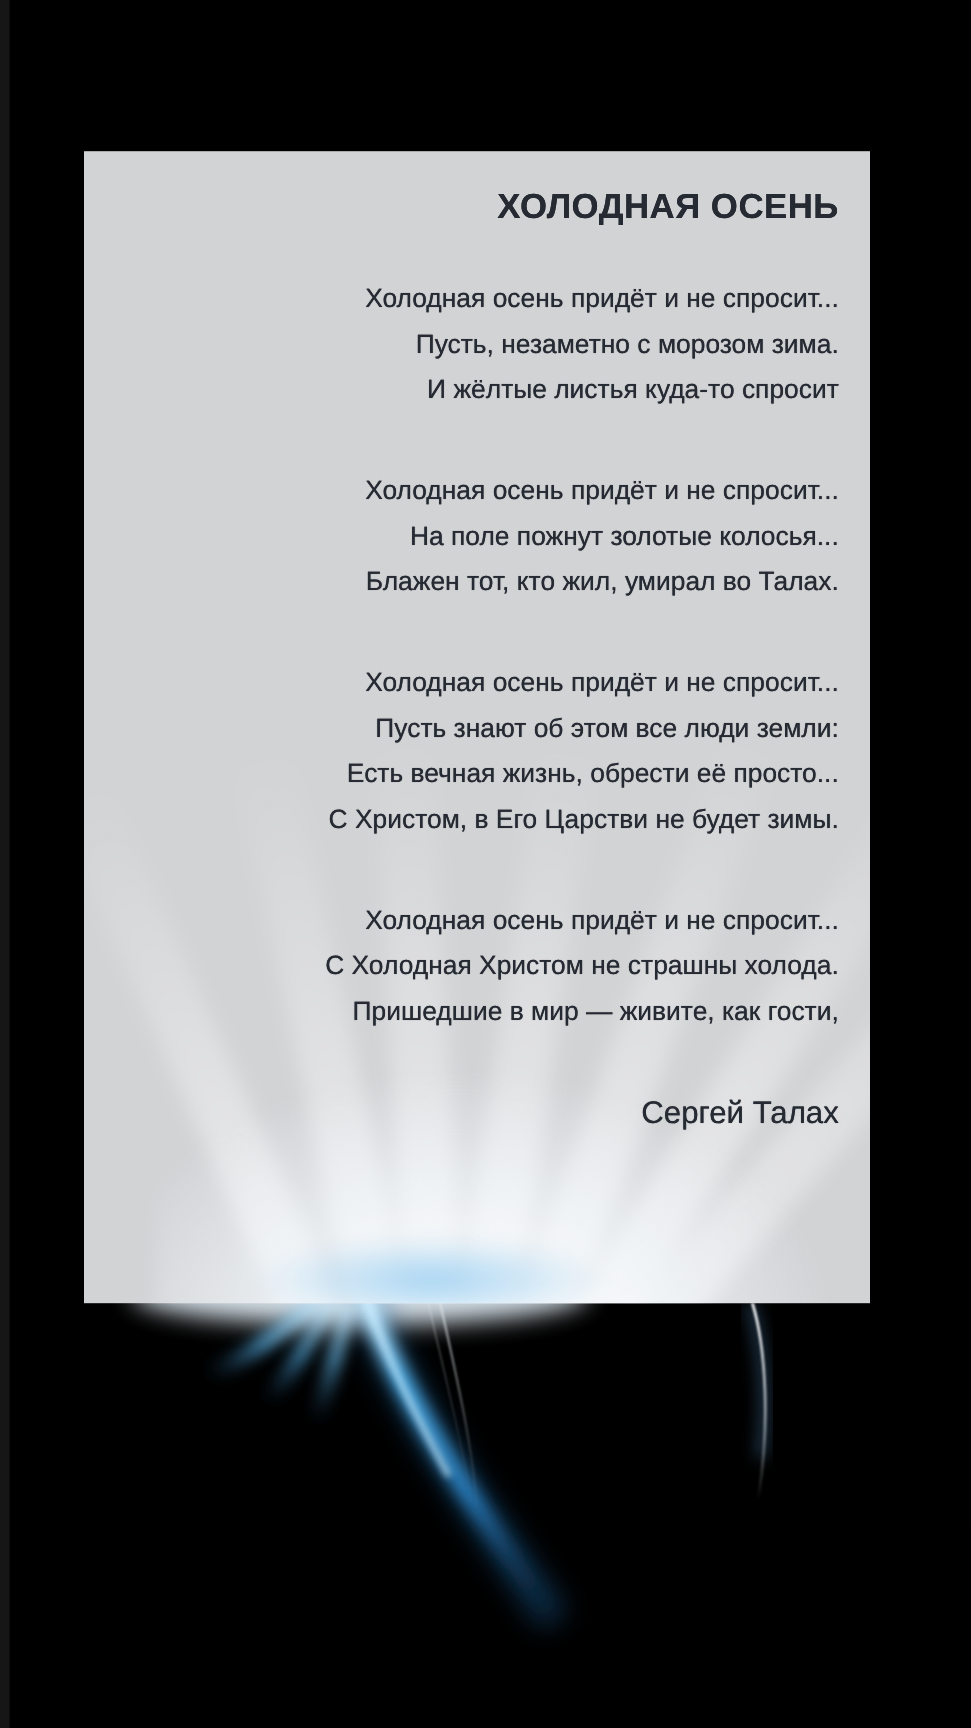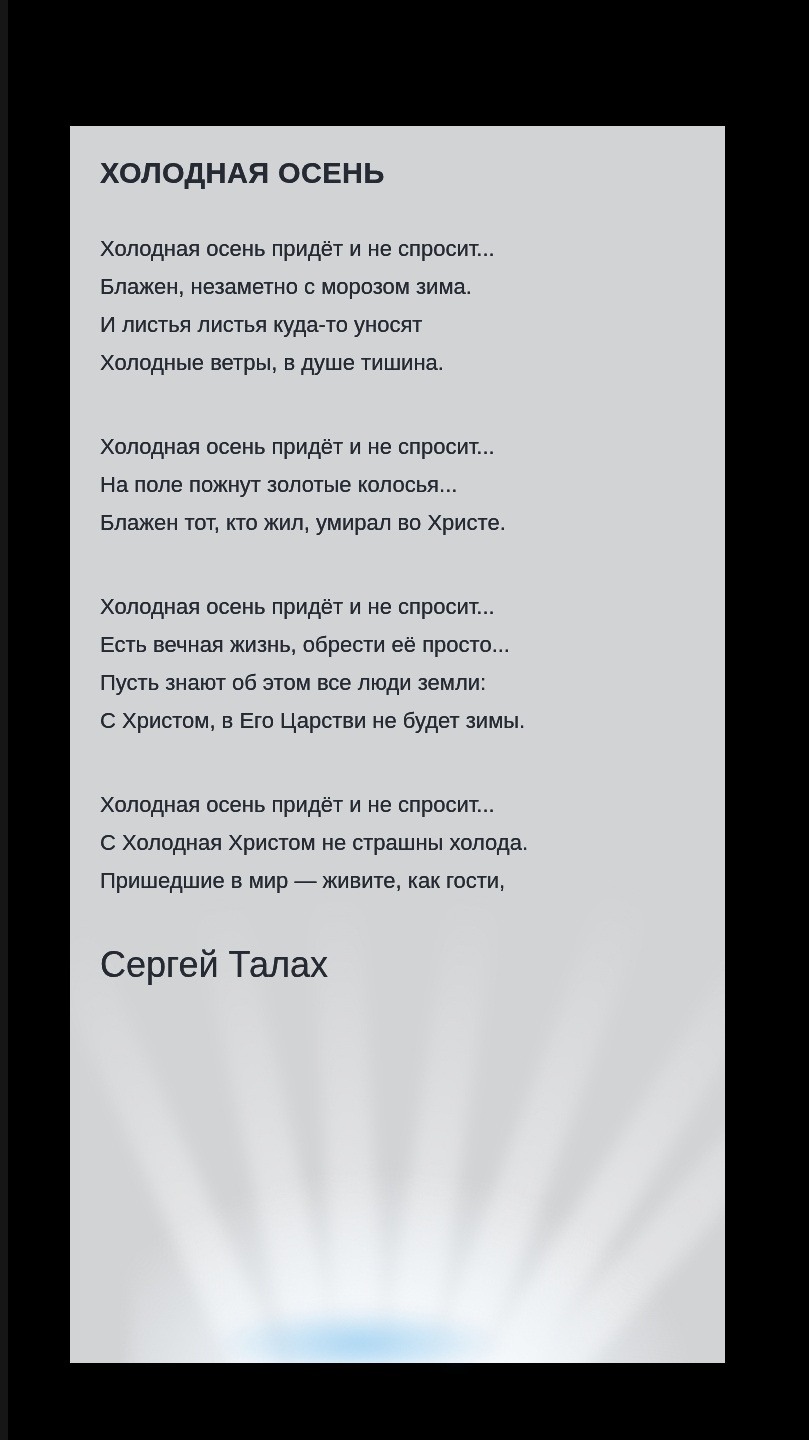--- a/index.html
+++ b/index.html
@@ -25,23 +25,24 @@
     position: absolute;
     left: 0; top: 0;
     width: 809px; height: 1440px;
   }
   
   .card {
     position: absolute;
     left: 70px;
     top: 126px;
     width: 655px;
-    height: 1237px;
+    height: 960px;
     background: #d2d3d5;
     overflow: hidden;
+    text-align: right;
   }
   
   .ray {
     position: absolute;
     bottom: -30px;
     width: 48px;
     height: 640px;
     transform-origin: 50% 100%;
     background: linear-gradient(to top, rgba(255,255,255,0.65) 0%, rgba(255,255,255,0.25) 45%, rgba(255,255,255,0) 78%);
     filter: blur(8px);
@@ -89,21 +90,21 @@
   .stanza {
     margin: 0 0 46px 0;
     font-size: 22px;
     line-height: 38px;
     font-weight: 500;
     text-shadow: 0 0 0.6px #252a33;
   }
   .line { white-space: nowrap; }
   .author {
     margin-top: 4px;
-    font-size: 36px;
+    font-size: 26px;
     line-height: 38px;
     font-weight: 500;
     text-shadow: 0 0 0.6px #252a33;
   }
 </style>
 </head>
 <body>
 
 <div class="screen">
 
@@ -182,35 +183,34 @@
     <div class="ray r6"></div>
     <div class="ray r7"></div>
     <div class="glow-bottom"></div>
     <div class="glow-blue"></div>
 
     <div class="content">
       <h1 class="title">ХОЛОДНАЯ ОСЕНЬ</h1>
 
       <div class="stanza">
         <div class="line">Холодная осень придёт и не спросит...</div>
-        <div class="line">Блажен, незаметно с морозом зима.</div>
-        <div class="line">И листья листья куда-то уносят</div>
-        <div class="line">Холодные ветры, в душе тишина.</div>
+        <div class="line">Пусть, незаметно с морозом зима.</div>
+        <div class="line">И жёлтые листья куда-то спросит</div>
       </div>
 
       <div class="stanza">
         <div class="line">Холодная осень придёт и не спросит...</div>
         <div class="line">На поле пожнут золотые колосья...</div>
-        <div class="line">Блажен тот, кто жил, умирал во Христе.</div>
-      </div>
-
-      <div class="stanza">
-        <div class="line">Холодная осень придёт и не спросит...</div>
+        <div class="line">Блажен тот, кто жил, умирал во Талах.</div>
+      </div>
+
+      <div class="stanza">
+        <div class="line">Холодная осень придёт и не спросит...</div>
+        <div class="line">Пусть знают об этом все люди земли:</div>
         <div class="line">Есть вечная жизнь, обрести её просто...</div>
-        <div class="line">Пусть знают об этом все люди земли:</div>
         <div class="line">С Христом, в Его Царстви не будет зимы.</div>
       </div>
 
       <div class="stanza">
         <div class="line">Холодная осень придёт и не спросит...</div>
         <div class="line">С Холодная Христом не страшны холода.</div>
         <div class="line">Пришедшие в мир — живите, как гости,</div>
       </div>
 
       <div class="author">Сергей Талах</div>

